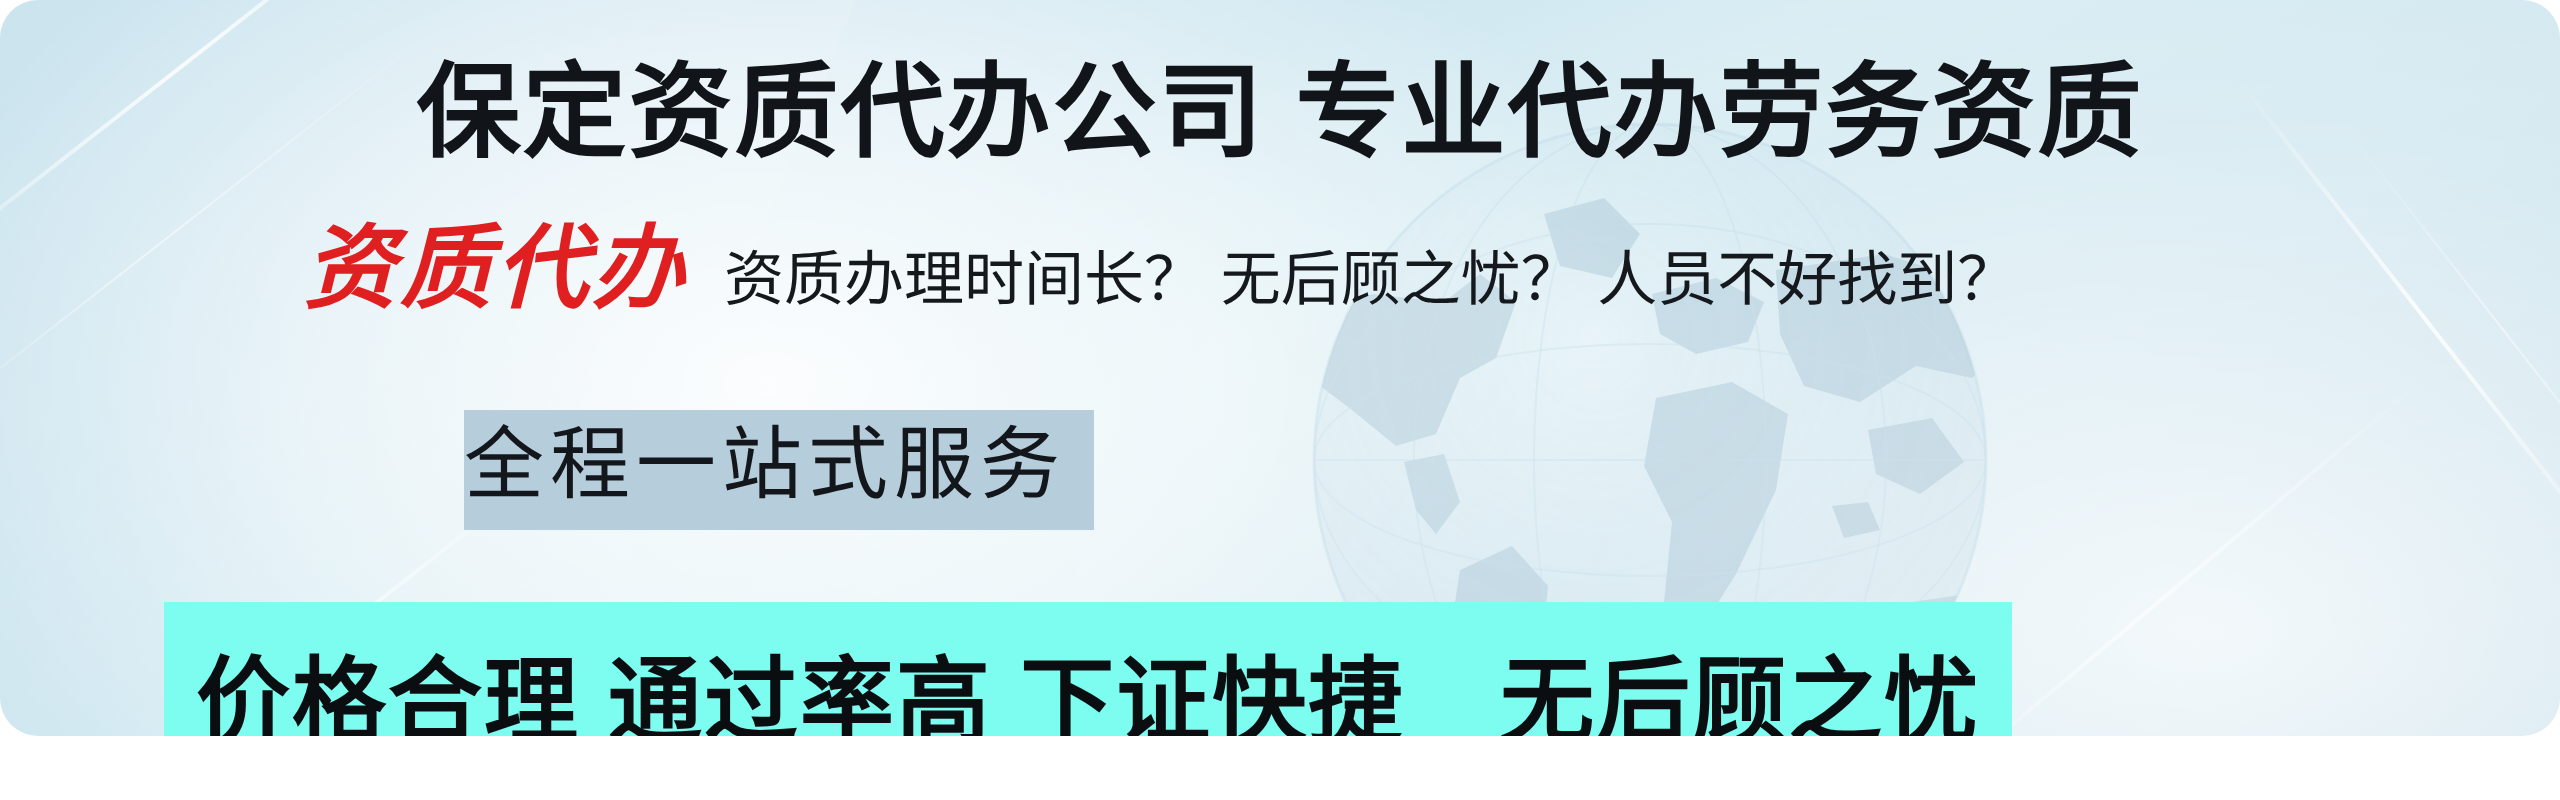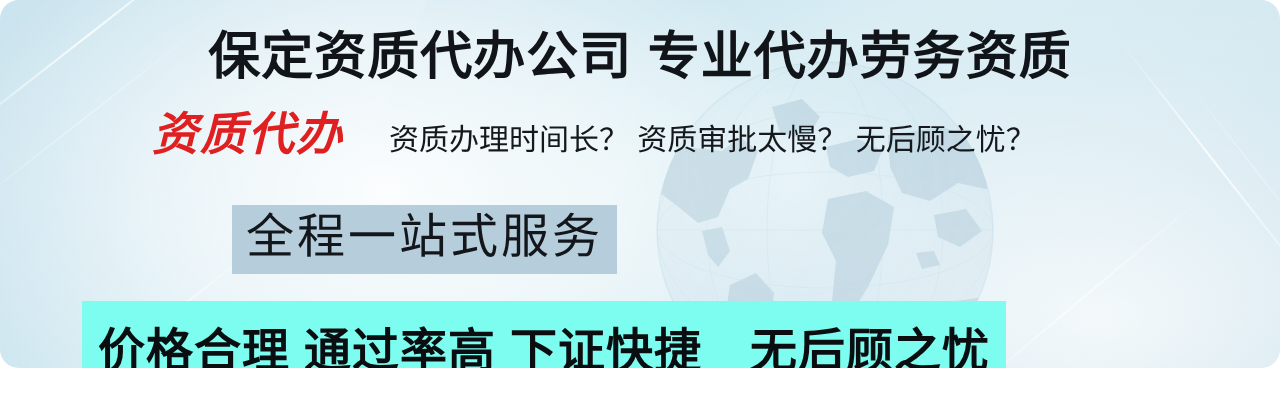--- a/index.html
+++ b/index.html
@@ -67,21 +67,20 @@
     white-space: nowrap;
   }
 
   #problem-row {
     position: absolute;
     left: 152px;
     top: 112px;
     display: flex;
     align-items: baseline;
     white-space: nowrap;
-    gap: 27px;
   }
   #brand-stamp {
     font-family: "Liberation Serif", "DejaVu Serif", serif;
     font-size: 46px;
     font-weight: 700;
     color: #e02020;
     letter-spacing: 2px;
     line-height: 1;
     padding-right: 18px;
     font-style: italic;
@@ -93,23 +92,23 @@
     color: #15191d;
     letter-spacing: 0px;
     line-height: 1;
   }
 
   #service-pill {
     position: absolute;
     left: 232px;
     top: 205px;
     background: #b6cddb;
-    padding: 6px 14px 10px 14px;
+    padding: 6px 14px 10px 0;
     font-family: "Liberation Serif", "DejaVu Serif", serif;
-    font-size: 48px;
+    font-size: 40px;
     font-weight: 400;
     color: #13171c;
     letter-spacing: 3px;
     line-height: 1.1;
     white-space: nowrap;
   }
 
   #benefits-bar {
     position: absolute;
     left: 82px;
@@ -180,20 +179,20 @@
   <div class="streak" id="streak-bl"></div>
   <div class="streak" id="streak-bl2"></div>
   <div class="streak" id="streak-tr"></div>
   <div class="streak" id="streak-tr2"></div>
   <div class="streak" id="streak-br"></div>
 
   <div id="headline">保定资质代办公司  专业代办劳务资质</div>
 
   <div id="problem-row">
     <span id="brand-stamp">资质代办</span>
-    <span id="problem-questions">资质办理时间长？  资质审批太慢？  无后顾之忧？</span>
+    <span id="problem-questions">资质办理时间长？  无后顾之忧？  人员不好找到？</span>
   </div>
 
   <div id="service-pill">全程一站式服务</div>
 
   <div id="benefits-bar">价格合理 通过率高 下证快捷　无后顾之忧</div>
 
 </div>
 
 </body></html>

